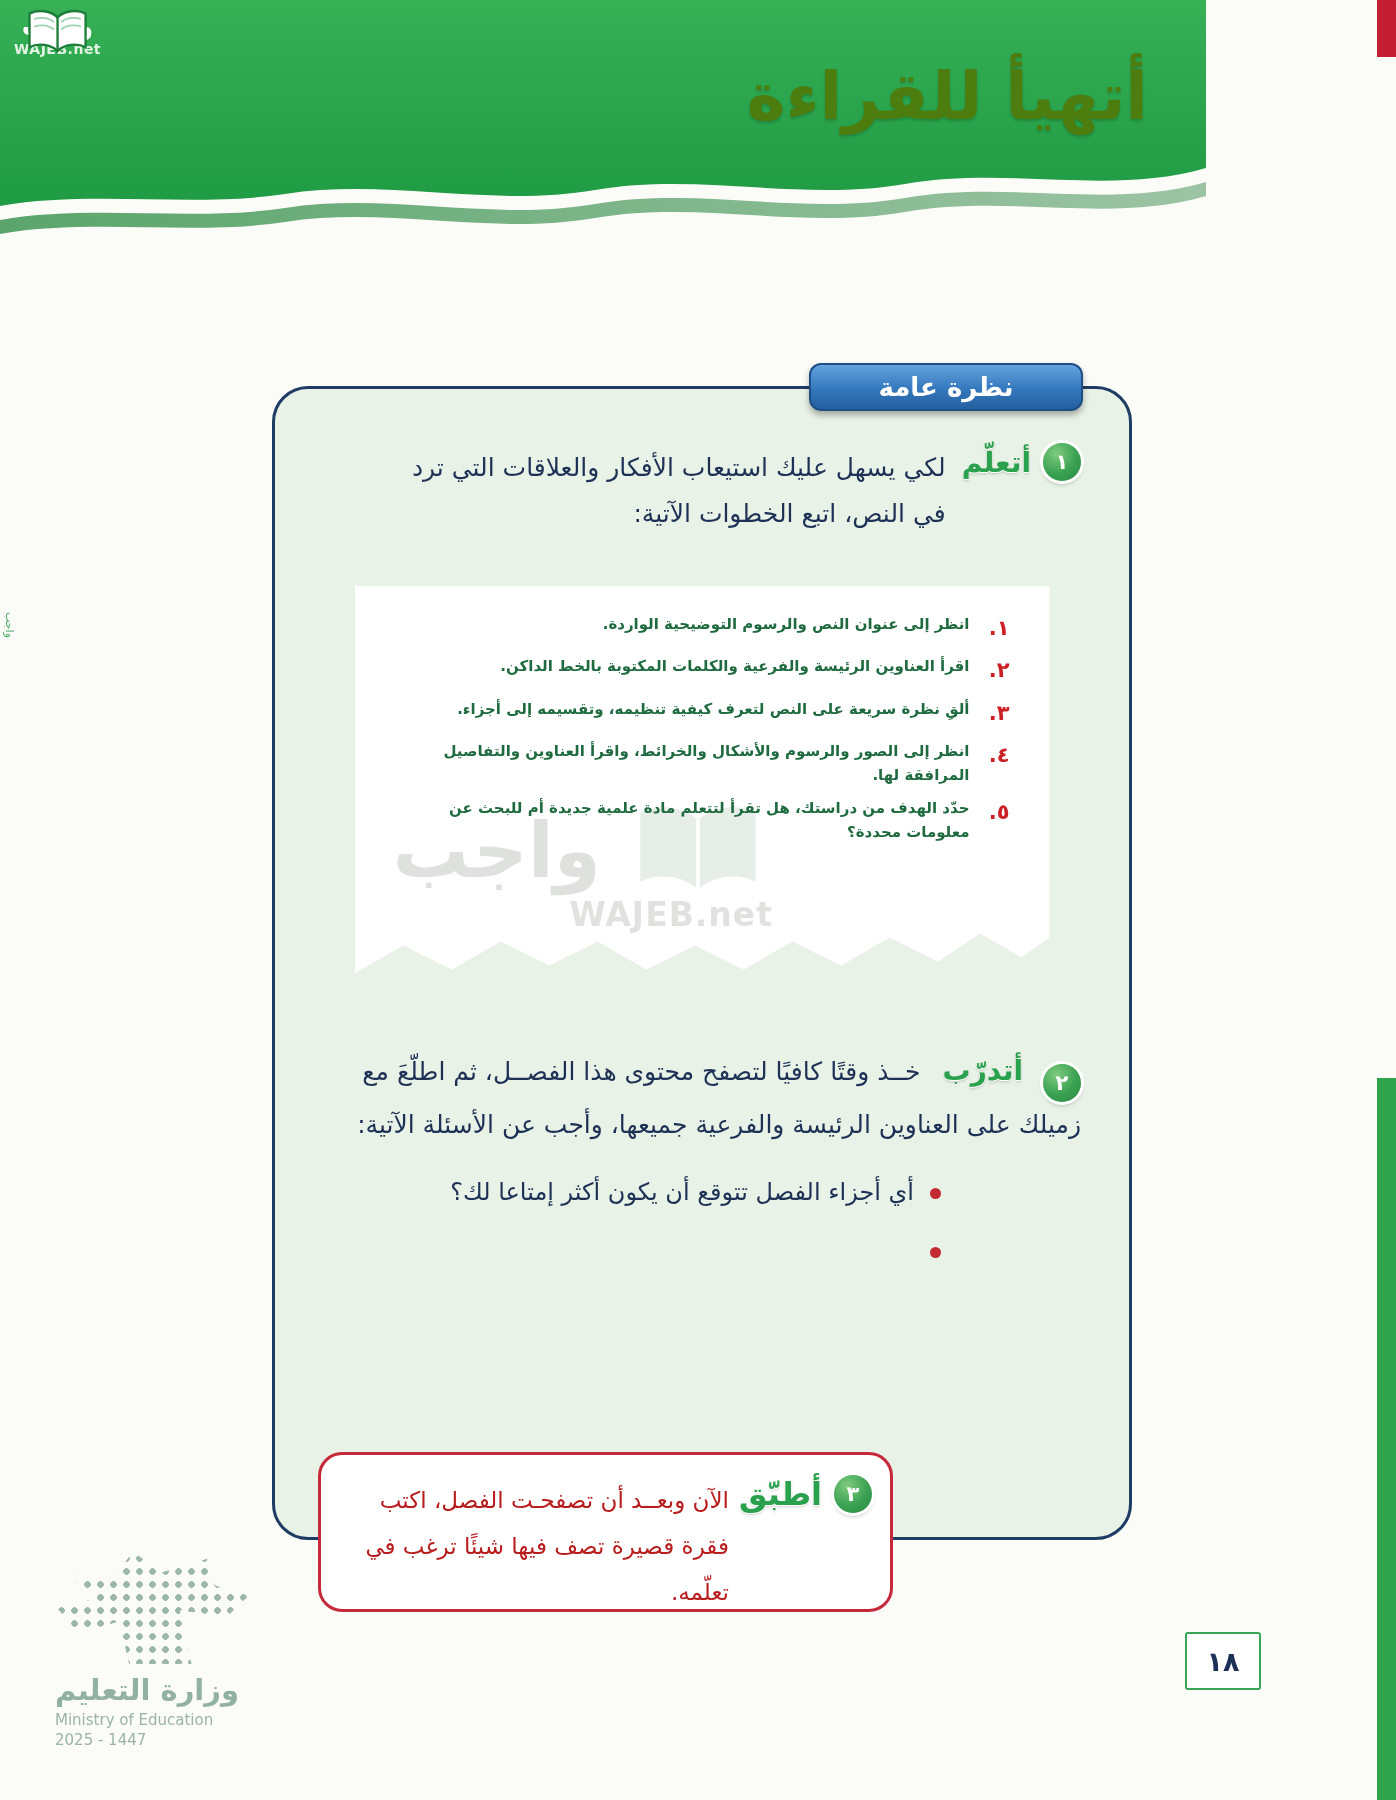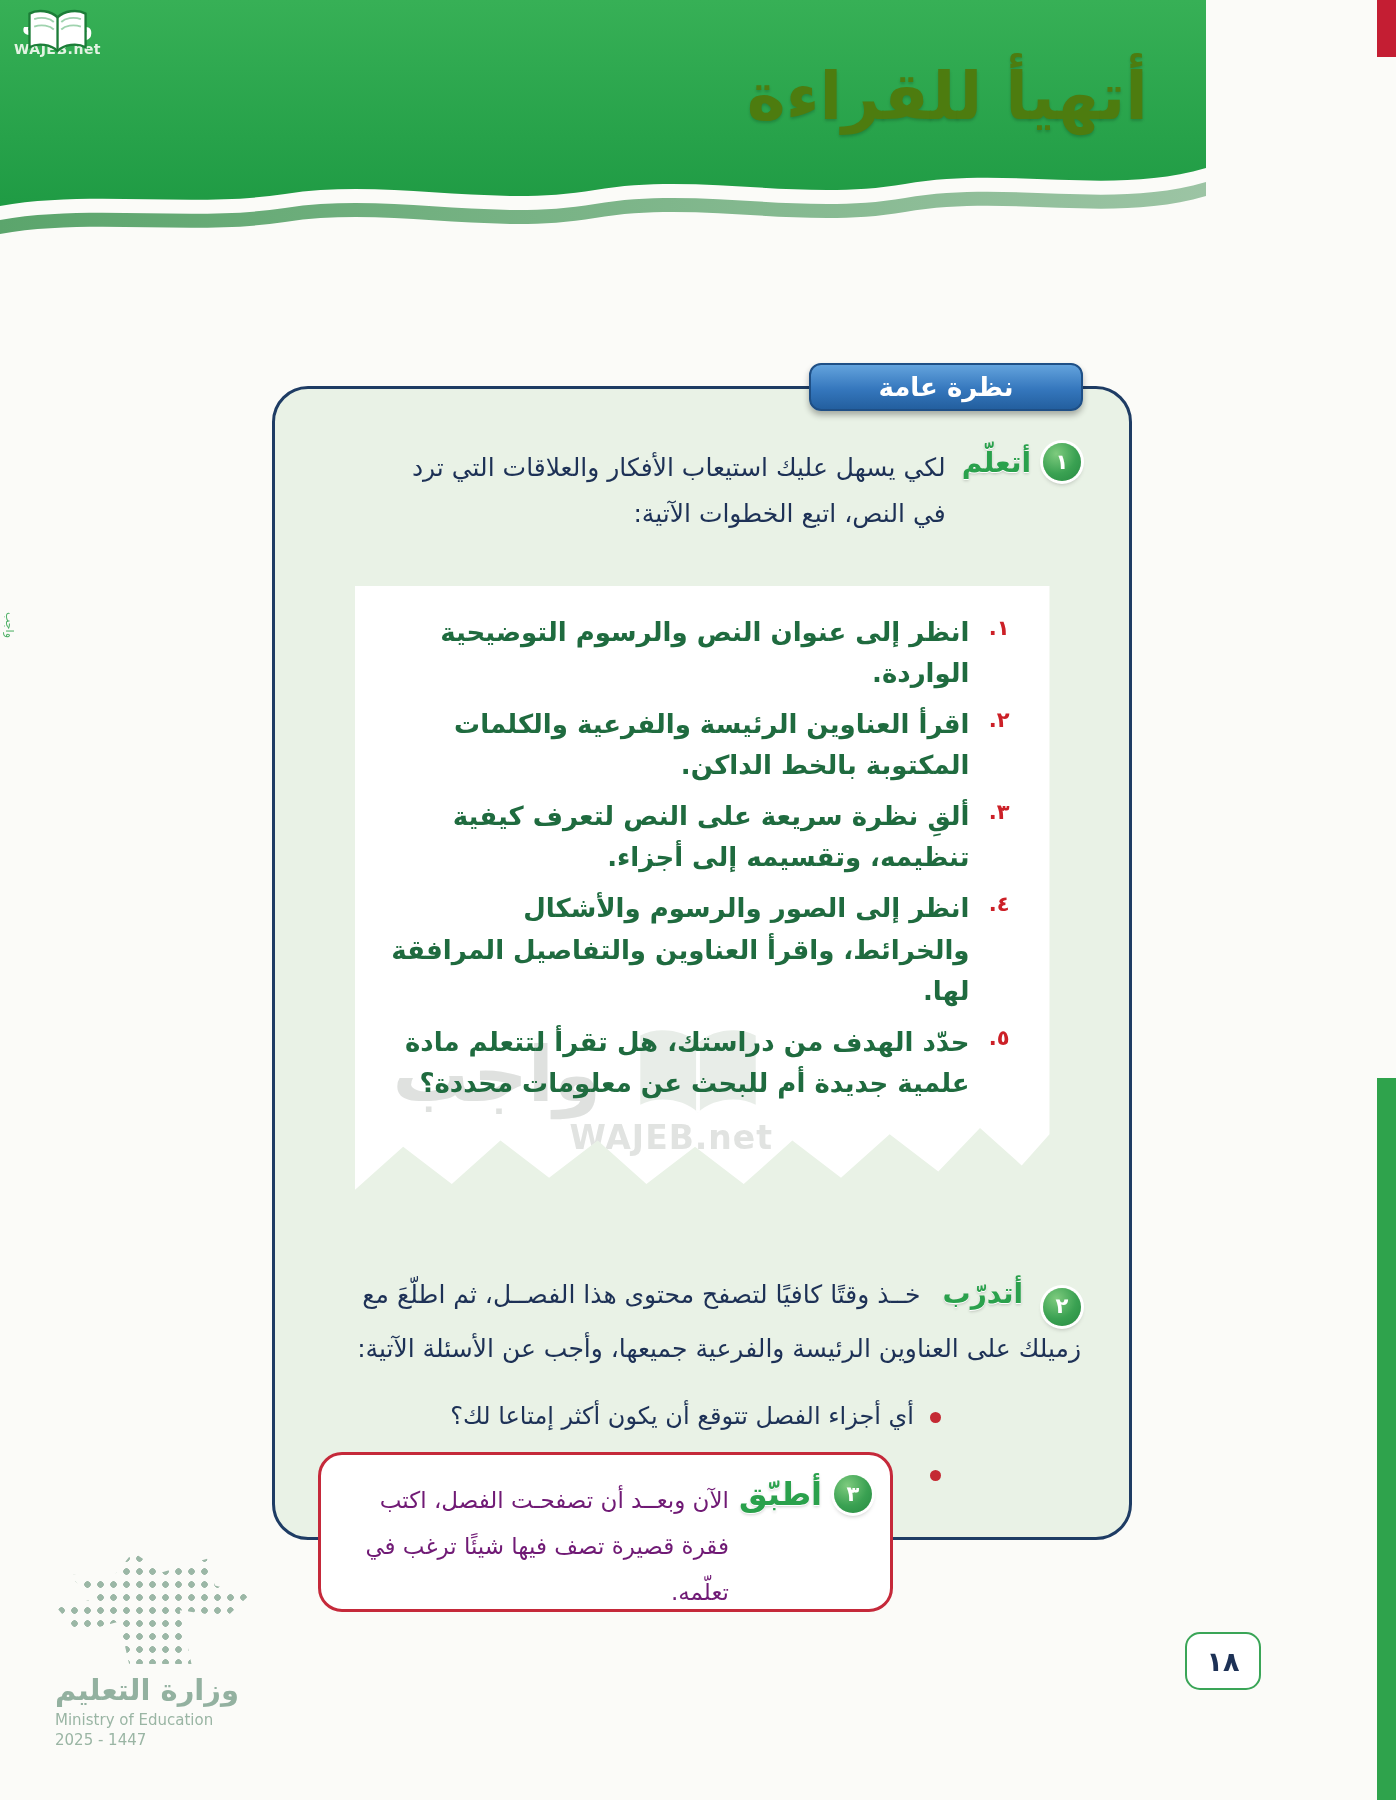--- a/index.html
+++ b/index.html
@@ -69,21 +69,21 @@
   .steps-box {
     position:relative; width:695px; margin:48px auto 0 auto;
     background:#ffffff; min-height:400px;
     padding:26px 40px 95px 34px;
     clip-path:polygon(0 0, 100% 0, 100% 88%, 96% 93%, 90% 87%, 84% 94%, 77% 88%,
       70% 95%, 63% 89%, 56% 96%, 49% 90%, 42% 96%, 35% 89%, 28% 95%,
       21% 89%, 14% 96%, 7% 90%, 0 97%);
   }
   .step { display:flex; gap:10px; margin-bottom:9px; position:relative; z-index:2; }
   .step-num { color:#cc2027; font-weight:bold; font-size:21px; min-width:30px; line-height:1.6; }
-  .step-text { color:#1f6b3f; font-weight:bold; font-size:26px; line-height:1.6; }
+  .step-text { color:#1f6b3f; font-weight:bold; font-size:15px; line-height:1.6; }
 
   .box-watermark {
     position:absolute; bottom:52px; left:38px; z-index:1;
     display:flex; flex-direction:column; opacity:.45; pointer-events:none;
   }
   .box-watermark .row { display:flex; align-items:center; gap:22px; direction:ltr; }
   .wm-name { font-size:76px; font-weight:bold; color:#b9bdb9; }
   .wm-book { width:150px; height:100px; }
   .wm-site { font-size:33px; font-weight:bold; color:#bcc0bc; letter-spacing:1px; margin-top:-6px; }
 
@@ -98,38 +98,38 @@
   .bullet-text { color:#1d3156; font-size:24px; line-height:1.6; }
 
   
   .apply-box {
     position:absolute; left:318px; top:1452px; width:575px; height:160px;
     background:#ffffff; border:3px solid #c5293a; border-radius:24px;
     direction:rtl; display:flex; gap:10px; padding:16px 18px 14px 20px; z-index:2;
   }
   .apply-box .sec-head { align-items:center; height:fit-content; padding-top:4px; }
   .apply-title { font-size:32px; }
-  .apply-text { color:#701a75; font-size:23px; line-height:2.0; padding-top:6px; }
+  .apply-text { color:#b91c1c; font-size:23px; line-height:2.0; padding-top:6px; }
 
   
   .moe { position:absolute; left:55px; top:1552px; width:215px; }
   .moe-dots {
     width:195px; height:112px; margin-bottom:10px;
     background-image:radial-gradient(circle, #9bb7a6 3px, transparent 3.6px);
     background-size:13px 13px;
     clip-path:polygon(38% 100%, 33% 62%, 12% 72%, 0% 48%, 22% 42%, 6% 20%,
       30% 22%, 40% 0%, 55% 18%, 78% 6%, 82% 30%, 100% 38%, 88% 58%, 64% 52%, 70% 100%);
   }
   .moe-ar { direction:rtl; text-align:left; font-size:29px; font-weight:bold; color:#93b1a0; line-height:1.15; }
   .moe-en { font-size:15px; color:#9ab5a4; margin-top:4px; }
   .moe-yr { font-size:15px; color:#9ab5a4; margin-top:2px; }
 
   .page-num {
     position:absolute; left:1185px; top:1632px; width:76px; height:58px;
-    background:#fff; border:2.5px solid #3aa557; border-radius:15px;
+    background:#fff; border:2.5px solid #3aa557; border-radius:3px;
     display:flex; align-items:center; justify-content:center;
     font-size:27px; font-weight:bold; color:#1d3156;
   }
 </style>
 </head>
 <body>
 
 <div class="page">
 
   <div class="banner">

